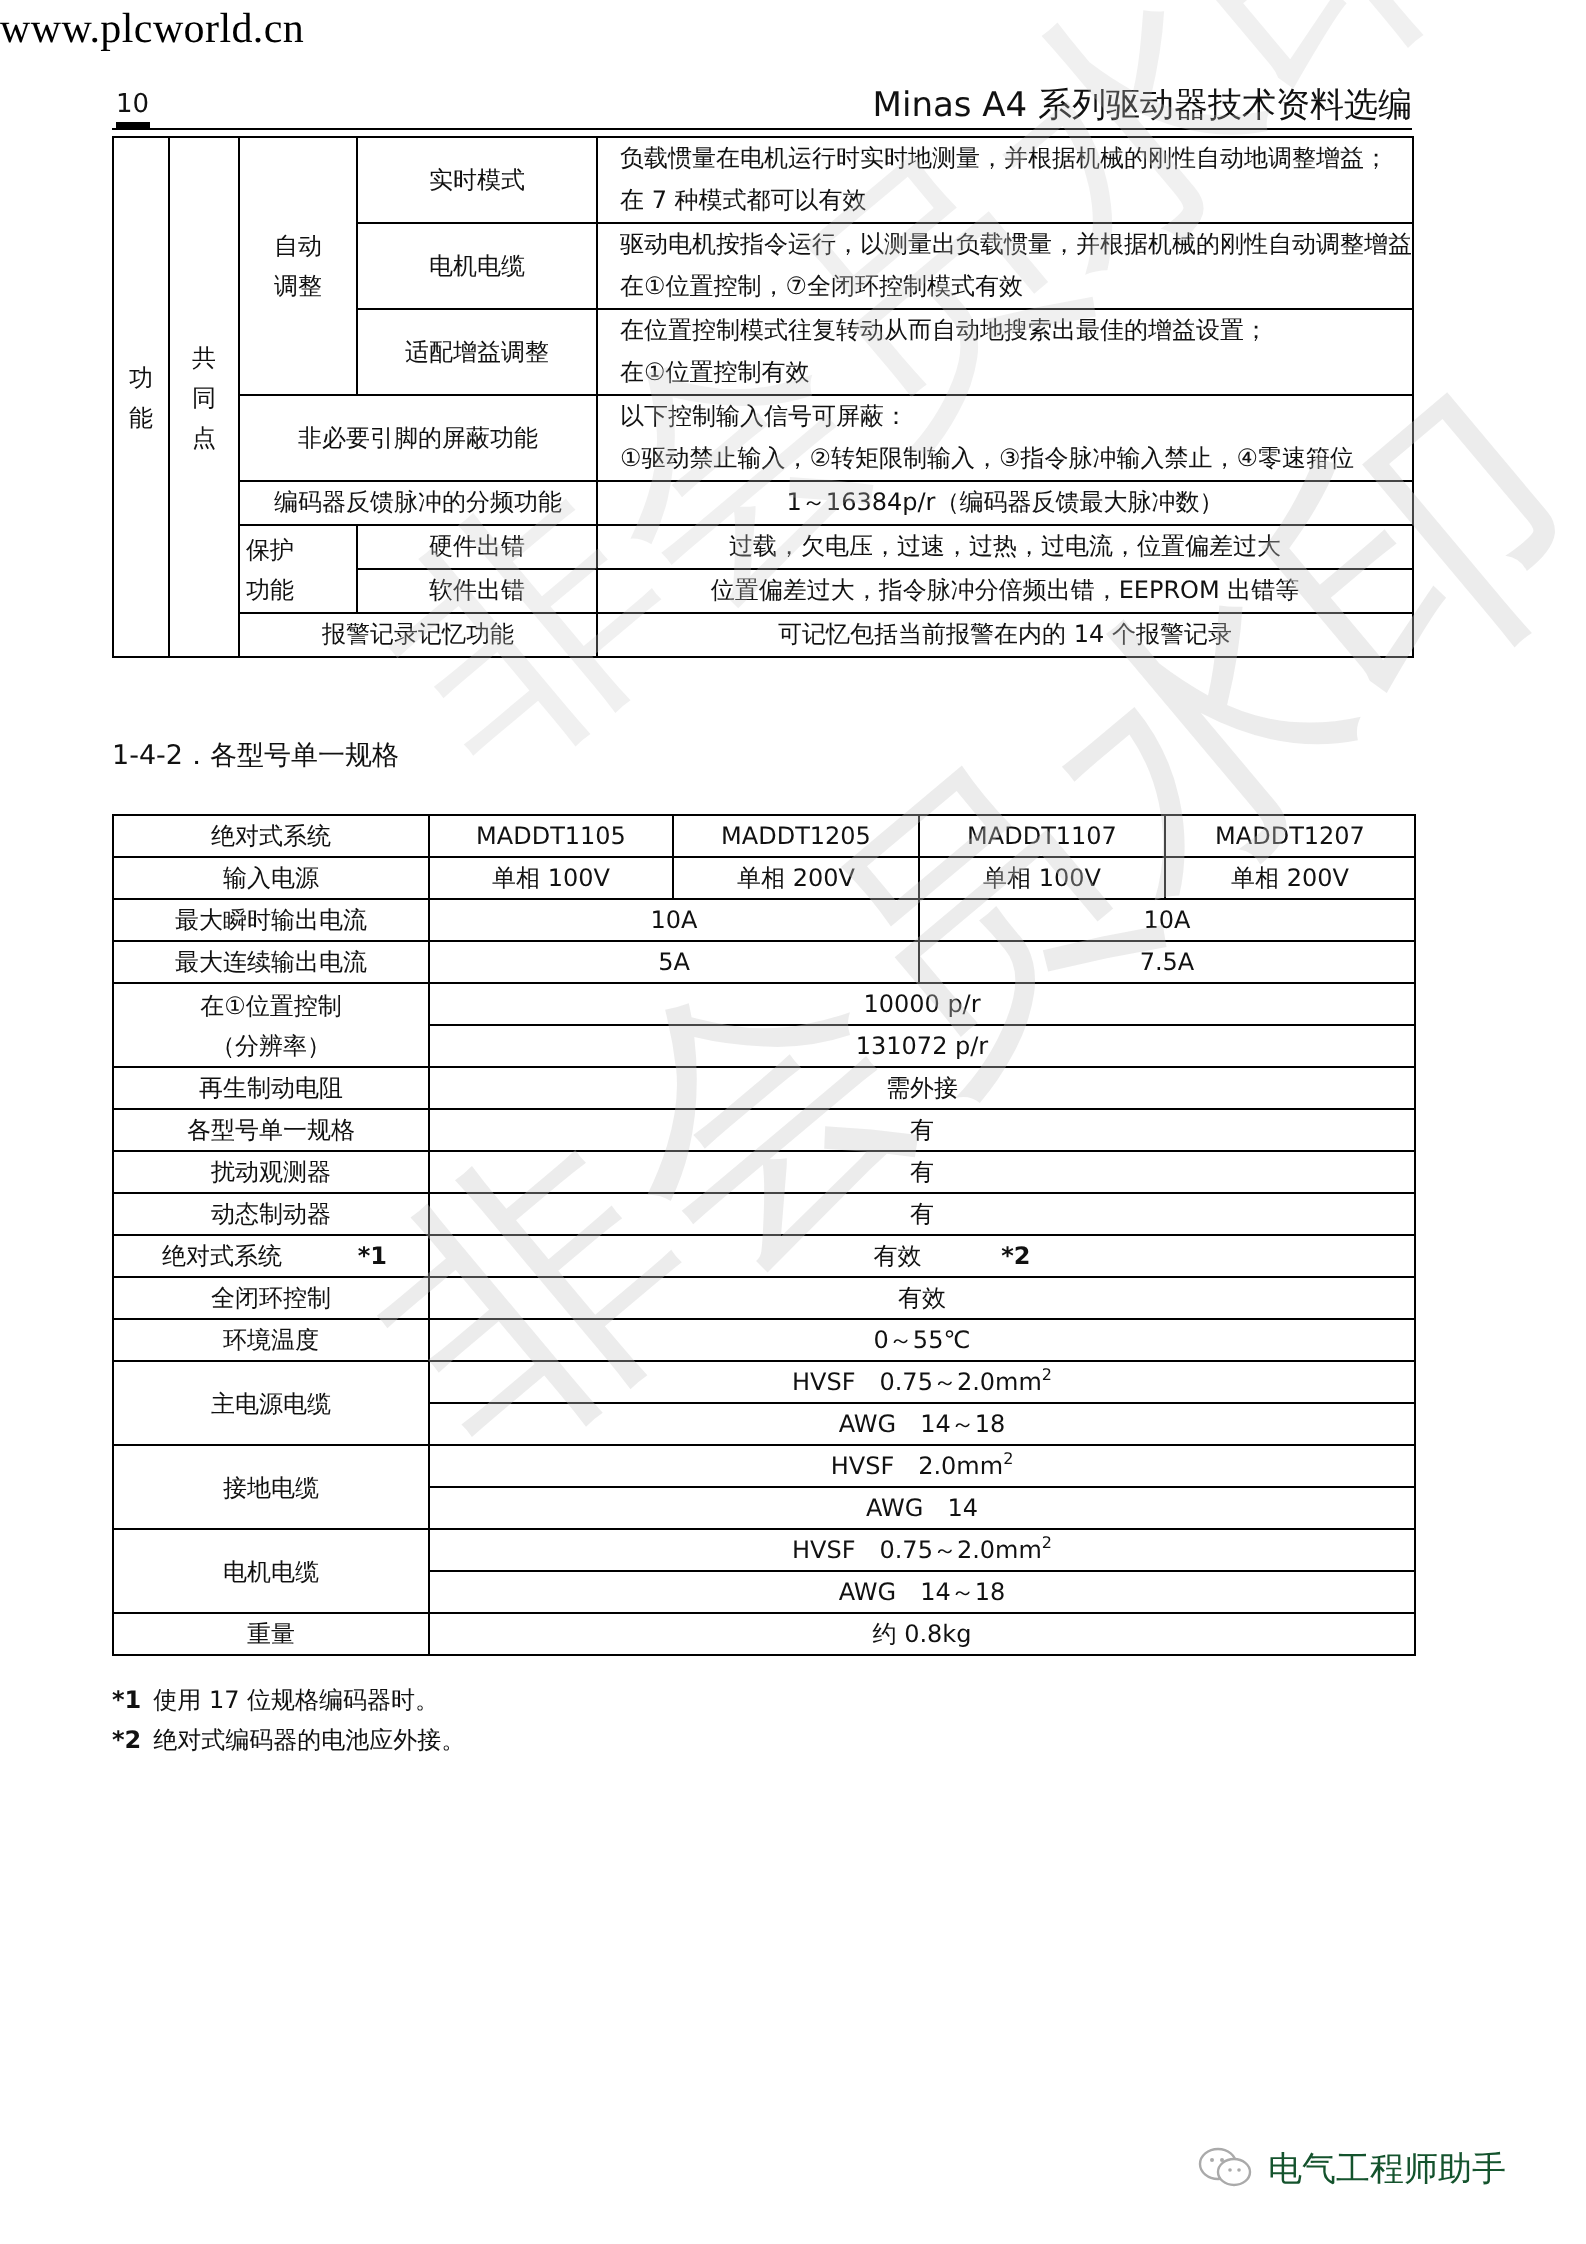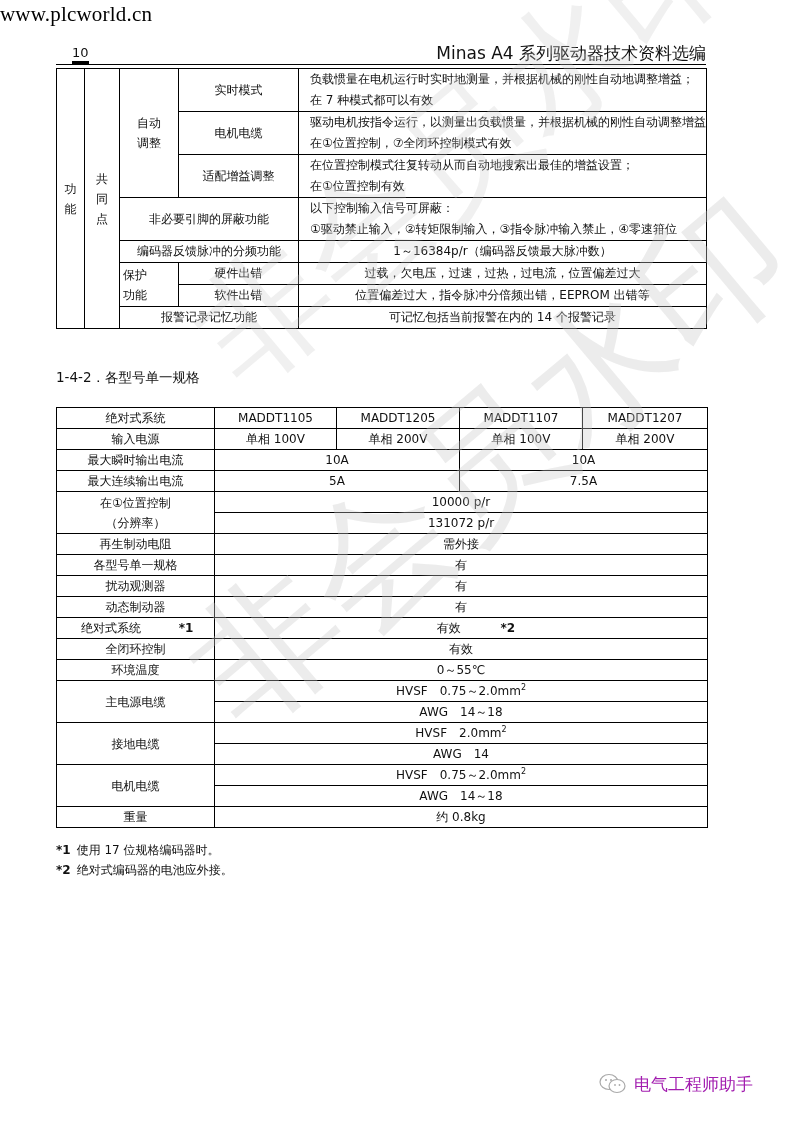--- a/index.html
+++ b/index.html
@@ -12,21 +12,21 @@
   .site-url {
     position: absolute; left: 0px; top: 2px;
     font-family: "Liberation Serif", "DejaVu Serif", serif;
     font-size: 21px; color: #000000; letter-spacing: 0.2px;
   }
   .page-header {
     position: absolute; left: 56px; top: 44px; width: 650px; height: 20px;
     border-bottom: 1px solid #000;
   }
   .page-number {
-    position: absolute; left: 16px; top: 1px; font-size: 13px;
+    position: absolute; left: 2px; top: 1px; font-size: 13px;
     border-bottom: 3px solid #000; padding-bottom: 0px; line-height: 16px;
   }
   .header-title { position: absolute; right: 0; top: 1px; font-size: 17px; line-height: 16px; }
 
   table { border-collapse: collapse; position: absolute; table-layout: fixed; }
   td {
     border: 1px solid #000; padding: 0; text-align: center; vertical-align: middle;
     font-size: 12px; line-height: 21px; overflow: hidden; white-space: nowrap;
   }
   td.left { text-align: left; padding-left: 11px; }
@@ -47,21 +47,21 @@
 
   .watermark {
     position: absolute; color: rgba(200,200,200,0.35); font-family: "DejaVu Sans", sans-serif;
     font-size: 150px; pointer-events: none; white-space: nowrap;
   }
   .wm1 { left: 150px; top: 620px; transform: rotate(-40deg); transform-origin: left top; font-size: 145px; }
   .wm2 { left: 140px; top: 60px; transform: rotate(-40deg); font-size: 130px; color: rgba(200,200,200,0.28); }
 
   .wechat-badge {
     position: absolute; left: 598px; top: 1072px; display: flex; align-items: center; gap: 6px;
-    color: #a21caf; font-size: 17px;
+    color: #14532d; font-size: 17px;
   }
   .wechat-icon { width: 30px; height: 24px; }
 </style>
 </head>
 <body>
 
 <div class="site-url">www.plcworld.cn</div>
 
 <div class="page-header">
   <span class="page-number">10</span>

